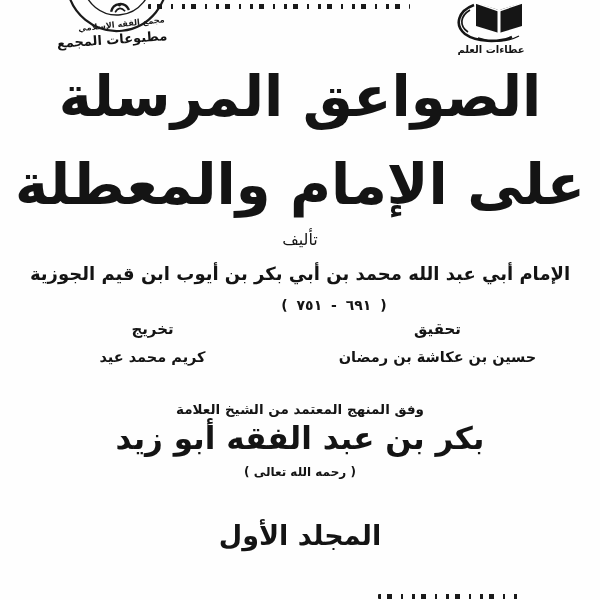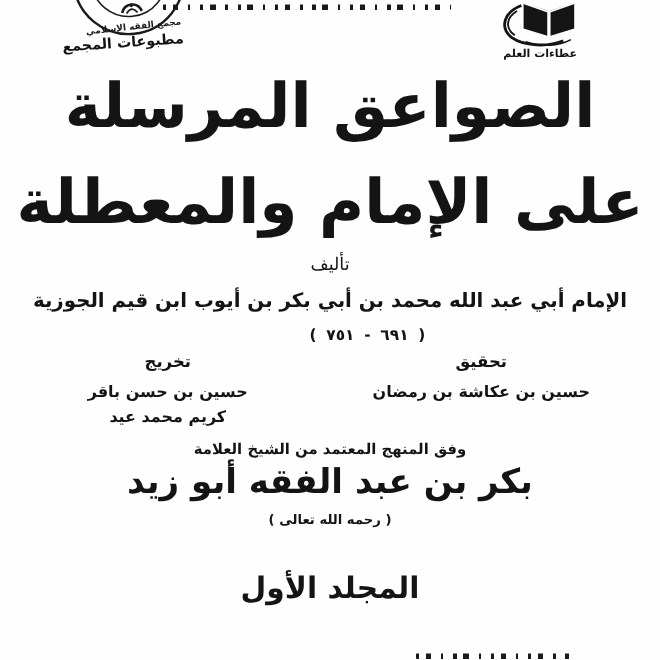--- a/index.html
+++ b/index.html
@@ -82,21 +82,20 @@
 
   <div class="abs ctr title1">الصواعق المرسلة</div>
   <div class="abs ctr title2">على الإمام والمعطلة</div>
 
   <div class="abs ctr taalif">تأليف</div>
   <div class="abs ctr author">الإمام أبي عبد الله محمد بن أبي بكر بن أيوب ابن قيم الجوزية</div>
   <div class="abs ctr dates">( ٦٩١ - ٧٥١ )</div>
 
   <div class="col col-takhrij">
     <div class="col-label">تخريج</div>
-    <div class="col-name">حسين بن حسن باقر</div>
     <div class="col-name">كريم محمد عيد</div>
   </div>
   <div class="col col-tahqiq">
     <div class="col-label">تحقيق</div>
     <div class="col-name">حسين بن عكاشة بن رمضان</div>
   </div>
 
   <div class="abs ctr method">وفق المنهج المعتمد من الشيخ العلامة</div>
   <div class="abs ctr shaykh">بكر بن عبد الفقه أبو زيد</div>
   <div class="abs ctr mercy">( رحمه الله تعالى )</div>

